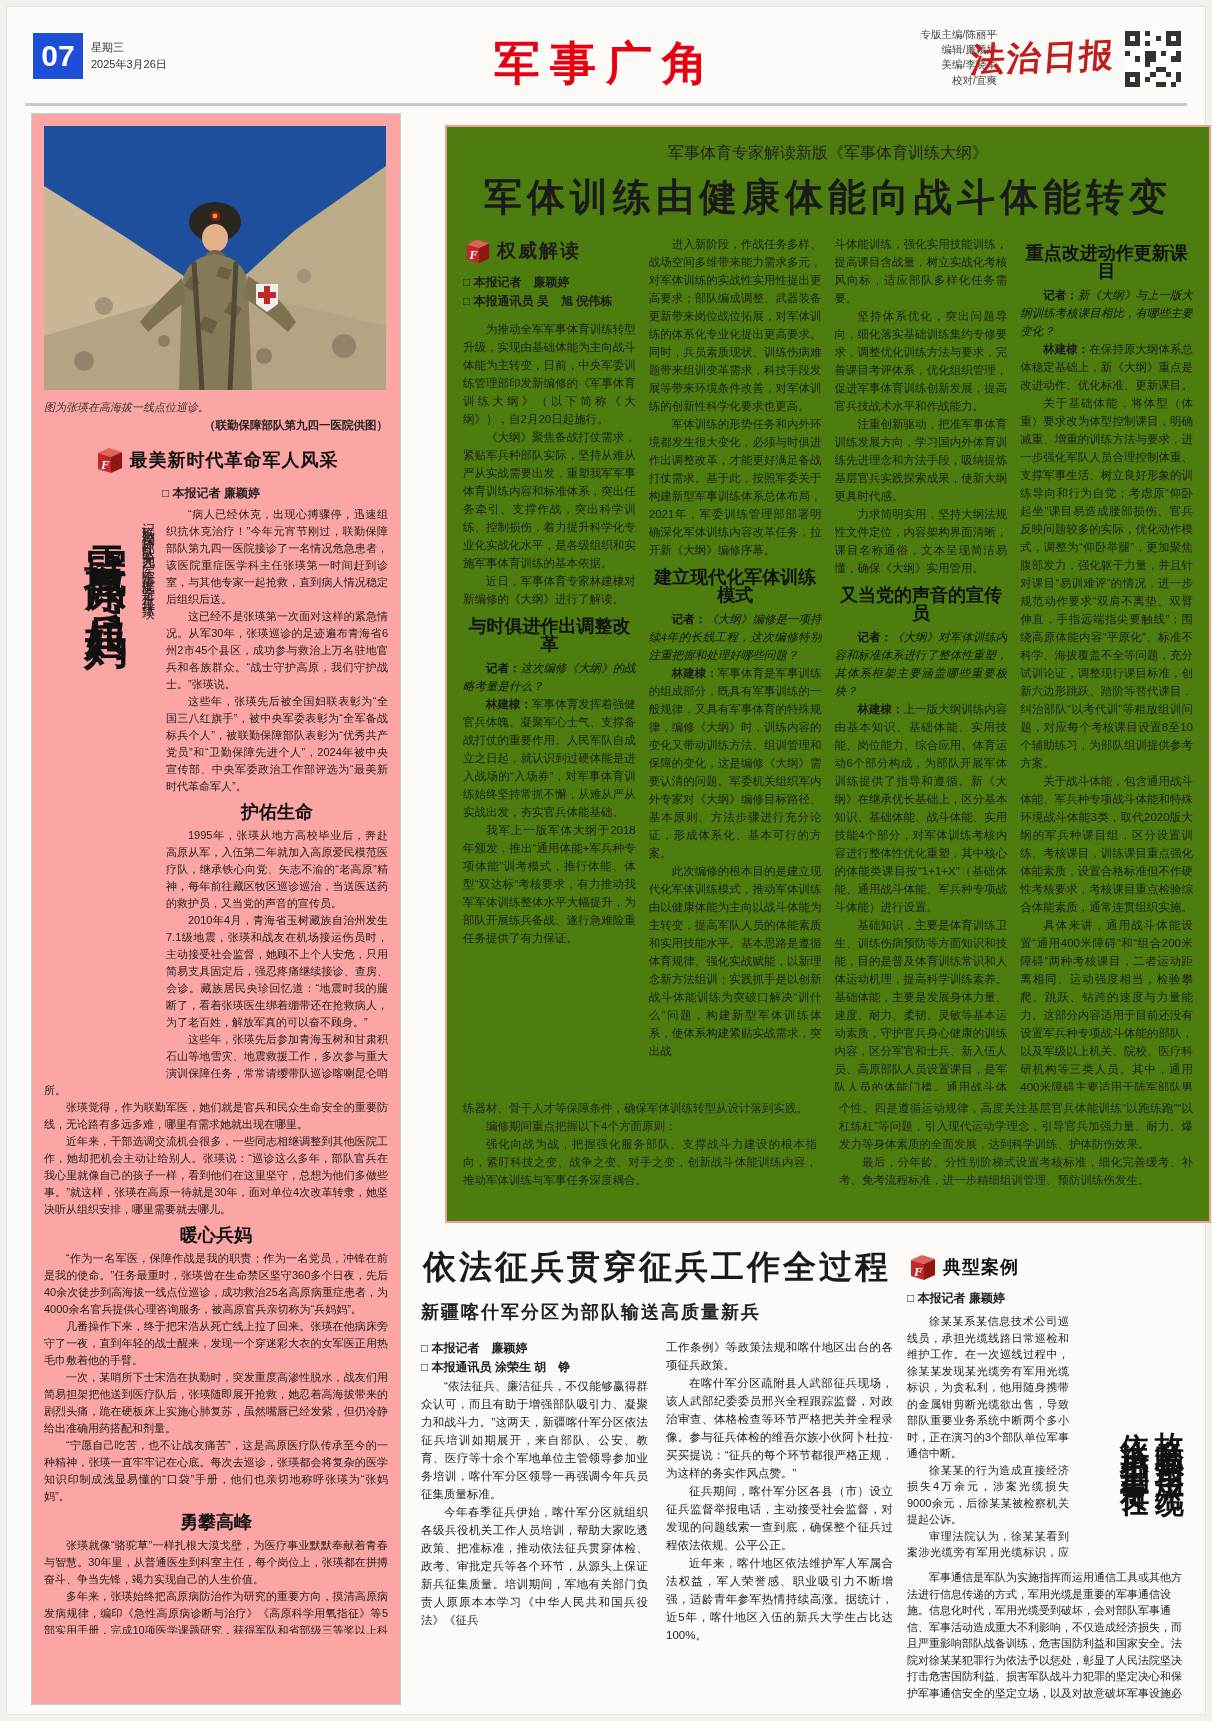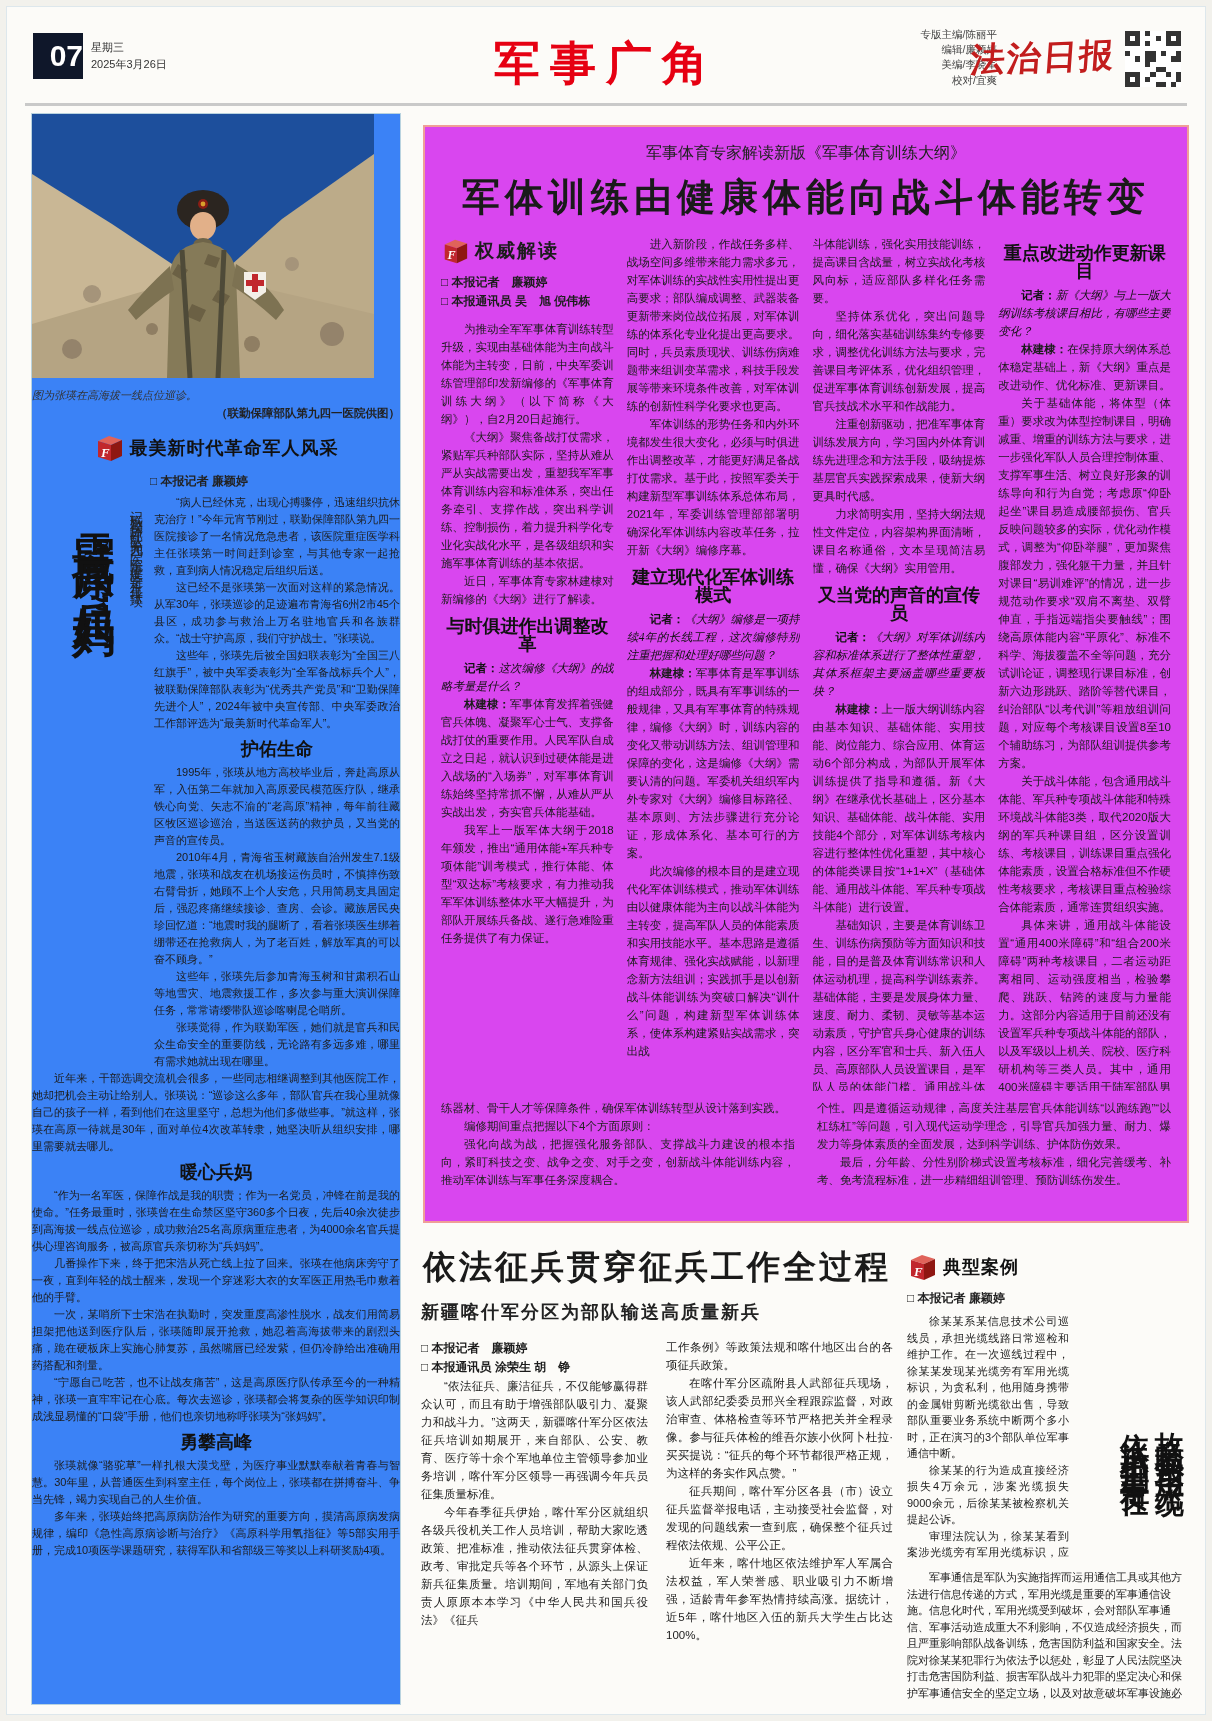--- a/index.html
+++ b/index.html
@@ -1,54 +1,54 @@
 <!DOCTYPE html>
 <html><head>
 <meta charset="utf-8">
 <style>
   html,body{margin:0;padding:0;}
   body{width:1212px;height:1721px;background:#f2f1ec;font-family:"Liberation Sans",sans-serif;color:#222;position:relative;}
   .page{position:absolute;inset:6px;background:#fcfbf8;border:1px solid #dde7ec;}
 
   
   .hdr{position:absolute;left:18px;top:12px;right:18px;height:84px;border-bottom:3px solid #c9c9c9;}
-  .pgbox{position:absolute;left:8px;top:14px;width:50px;height:46px;background:#0f172a;color:#fff;
-         font-weight:bold;font-size:30px;text-align:right;line-height:46px;}
+  .pgbox{position:absolute;left:8px;top:14px;width:50px;height:46px;background:#1d4ed8;color:#fff;
+         font-weight:bold;font-size:30px;text-align:center;line-height:46px;}
   .dateblk{position:absolute;left:66px;top:20px;font-size:11px;color:#333;line-height:1.5;}
   .secttl{position:absolute;left:0;right:0;top:14px;text-align:center;font-size:46px;font-weight:bold;
           color:#e60012;letter-spacing:10px;font-family:"Liberation Sans",sans-serif;}
   .credits{position:absolute;right:190px;top:8px;text-align:right;font-size:10.5px;color:#444;line-height:1.45;}
   .masthead{position:absolute;right:72px;top:16px;font-family:"Liberation Serif",serif;font-weight:bold;
             font-size:34px;color:#c21d1d;transform:skewX(-6deg) rotate(-2deg);letter-spacing:2px;}
   .qr{position:absolute;right:6px;top:12px;}
 
   
   .bp{margin:0;text-indent:2em;text-align:justify;}
   .bp.cont{text-indent:0;}
   .bp.q{font-family:"Liberation Serif",serif;font-style:italic;color:#111;}
   .bp b{font-style:normal;}
   .sub{font-size:18px;font-weight:bold;text-align:center;margin:9px 0 6px;color:#111;}
   .byl{font-weight:bold;font-size:12px;text-indent:0;margin:1px 0;}
 
   
   .leftbox{position:absolute;left:24px;top:106px;width:370px;height:1592px;border:1px solid #b9d3df;
-           background:#3b82f6;box-sizing:border-box;}
+           background:#fca5a5;padding:12px;box-sizing:border-box;}
   .caption{font-size:11px;color:#333;font-family:"Liberation Serif",serif;font-style:italic;margin-top:6px;}
   .photocredit{font-size:11.5px;font-weight:bold;text-align:right;margin-top:3px;}
   .badgerow{display:flex;align-items:center;justify-content:center;gap:6px;margin-top:12px;}
   .badgerow .btxt{font-size:18px;font-weight:bold;letter-spacing:1px;color:#111;}
   .lbyline{font-size:12px;font-weight:bold;margin:10px 0 4px 118px;}
   .lbody{margin-top:4px;height:1128px;overflow:hidden;font-size:11px;line-height:17px;color:#1c1c1c;}
   .vwrap{float:left;width:112px;height:560px;margin:6px 10px 6px 0;writing-mode:vertical-rl;}
   .vsub{font-size:13px;letter-spacing:4px;color:#222;margin-left:12px;line-height:1.2;}
   .vmain{font-size:42px;font-weight:bold;letter-spacing:9px;color:#111;line-height:1.1;}
 
   
-  .mainbox{position:absolute;left:416px;top:118px;width:766px;height:1098px;border:2px solid #ef9f98;
-           background:#d946ef;padding:14px 16px;box-sizing:border-box;}
+  .mainbox{position:absolute;left:438px;top:118px;width:766px;height:1098px;border:2px solid #ef9f98;
+           background:#4d7c0f;padding:14px 16px;box-sizing:border-box;}
   .kicker{text-align:center;font-size:16px;color:#222;margin-top:2px;}
   .mainhl{text-align:center;font-size:38px;font-weight:bold;letter-spacing:5px;color:#1a1a1a;margin:8px 0 12px;}
   .cols{display:flex;gap:13px;height:856px;overflow:hidden;}
   .col{flex:1;overflow:hidden;font-size:11.5px;line-height:18px;color:#1c1c1c;}
   .mbadge{display:flex;align-items:center;gap:6px;margin:2px 0 8px;}
   .mbadge .btxt{font-size:19px;font-weight:bold;letter-spacing:2px;}
   .mbyls{margin-bottom:10px;}
   .btmstrip{display:flex;gap:22px;height:86px;overflow:hidden;margin-top:8px;}
   .btmcol{flex:1;overflow:hidden;font-size:11.5px;line-height:18px;}
 
@@ -169,21 +169,21 @@
       <div class="vwrap">
         <div class="vsub">记联勤保障部队第九四一医院重症医学科主任张瑛</div>
         <div class="vmain">雪域高原“兵妈妈”</div>
       </div>
       <div>
           <p class="bp p">“病人已经休克，出现心搏骤停，迅速组织抗休克治疗！”今年元宵节刚过，联勤保障部队第九四一医院接诊了一名情况危急患者，该医院重症医学科主任张瑛第一时间赶到诊室，与其他专家一起抢救，直到病人情况稳定后组织后送。</p>
           <p class="bp p">这已经不是张瑛第一次面对这样的紧急情况。从军30年，张瑛巡诊的足迹遍布青海省6州2市45个县区，成功参与救治上万名驻地官兵和各族群众。“战士守护高原，我们守护战士。”张瑛说。</p>
           <p class="bp p">这些年，张瑛先后被全国妇联表彰为“全国三八红旗手”，被中央军委表彰为“全军备战标兵个人”，被联勤保障部队表彰为“优秀共产党员”和“卫勤保障先进个人”，2024年被中央宣传部、中央军委政治工作部评选为“最美新时代革命军人”。</p>
           <div class="sub">护佑生命</div>
           <p class="bp p">1995年，张瑛从地方高校毕业后，奔赴高原从军，入伍第二年就加入高原爱民模范医疗队，继承铁心向党、矢志不渝的“老高原”精神，每年前往藏区牧区巡诊巡治，当送医送药的救护员，又当党的声音的宣传员。</p>
-          <p class="bp p">2010年4月，青海省玉树藏族自治州发生7.1级地震，张瑛和战友在机场接运伤员时，不慎摔伤致右臂骨折，她顾不上个人安危，只用简易支具固定后，强忍疼痛继续接诊、查房、会诊。藏族居民央珍回忆道：“地震时我的腿断了，看着张瑛医生绑着绷带还在抢救病人，为了老百姓，解放军真的可以奋不顾身。”</p>
+          <p class="bp p">2010年4月，青海省玉树藏族自治州发生7.1级地震，张瑛和战友在机场接运伤员时，主动接受社会监督，她顾不上个人安危，只用简易支具固定后，强忍疼痛继续接诊、查房、会诊。藏族居民央珍回忆道：“地震时我的腿断了，看着张瑛医生绑着绷带还在抢救病人，为了老百姓，解放军真的可以奋不顾身。”</p>
           <p class="bp p">这些年，张瑛先后参加青海玉树和甘肃积石山等地雪灾、地震救援工作，多次参与重大演训保障任务，常常请缨带队巡诊喀喇昆仑哨所。</p>
           <p class="bp p">张瑛觉得，作为联勤军医，她们就是官兵和民众生命安全的重要防线，无论路有多远多难，哪里有需求她就出现在哪里。</p>
           <p class="bp p">近年来，干部选调交流机会很多，一些同志相继调整到其他医院工作，她却把机会主动让给别人。张瑛说：“巡诊这么多年，部队官兵在我心里就像自己的孩子一样，看到他们在这里坚守，总想为他们多做些事。”就这样，张瑛在高原一待就是30年，面对单位4次改革转隶，她坚决听从组织安排，哪里需要就去哪儿。</p>
           <div class="sub">暖心兵妈</div>
           <p class="bp p">“作为一名军医，保障作战是我的职责；作为一名党员，冲锋在前是我的使命。”任务最重时，张瑛曾在生命禁区坚守360多个日夜，先后40余次徒步到高海拔一线点位巡诊，成功救治25名高原病重症患者，为4000余名官兵提供心理咨询服务，被高原官兵亲切称为“兵妈妈”。</p>
           <p class="bp p">几番操作下来，终于把宋浩从死亡线上拉了回来。张瑛在他病床旁守了一夜，直到年轻的战士醒来，发现一个穿迷彩大衣的女军医正用热毛巾敷着他的手臂。</p>
           <p class="bp p">一次，某哨所下士宋浩在执勤时，突发重度高渗性脱水，战友们用简易担架把他送到医疗队后，张瑛随即展开抢救，她忍着高海拔带来的剧烈头痛，跪在硬板床上实施心肺复苏，虽然嘴唇已经发紫，但仍冷静给出准确用药搭配和剂量。</p>
           <p class="bp p">“宁愿自己吃苦，也不让战友痛苦”，这是高原医疗队传承至今的一种精神，张瑛一直牢牢记在心底。每次去巡诊，张瑛都会将复杂的医学知识印制成浅显易懂的“口袋”手册，他们也亲切地称呼张瑛为“张妈妈”。</p>
           <div class="sub">勇攀高峰</div>
           <p class="bp p">张瑛就像“骆驼草”一样扎根大漠戈壁，为医疗事业默默奉献着青春与智慧。30年里，从普通医生到科室主任，每个岗位上，张瑛都在拼搏奋斗、争当先锋，竭力实现自己的人生价值。</p>

